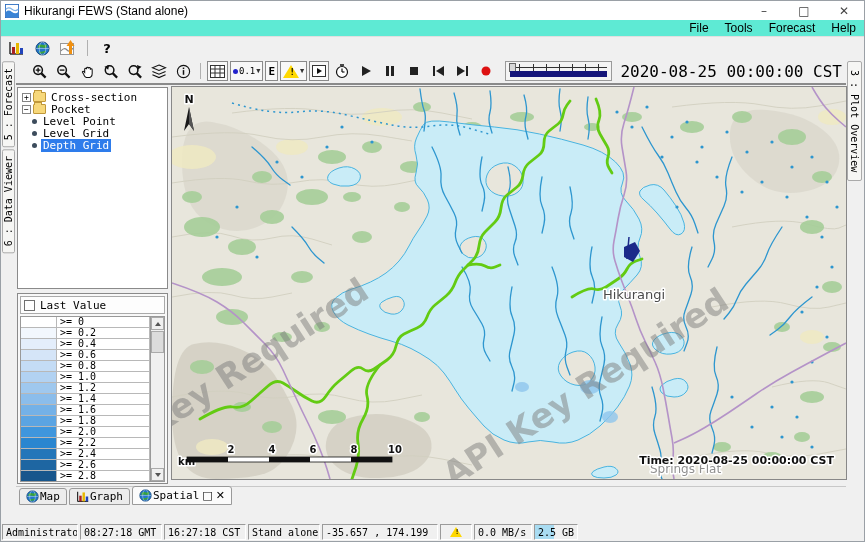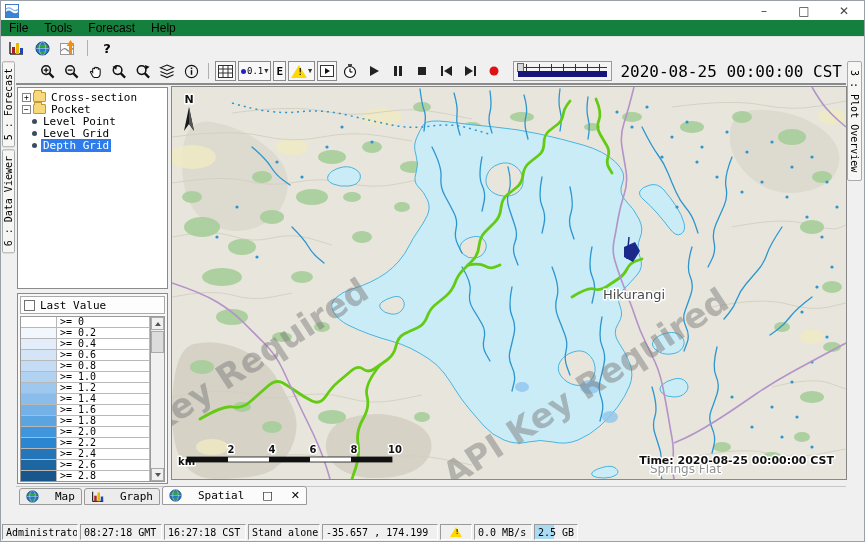--- a/index.html
+++ b/index.html
@@ -10,30 +10,30 @@
 
   
   .titlebar { position:absolute; top:0; left:0; right:0; height:19px; background:#ffffff;
     display:flex; align-items:center; padding-left:4px; font-family:"Liberation Sans",sans-serif; font-size:12px; }
   .app-icon { width:14px; height:14px; margin-right:5px; flex:0 0 auto; }
   .win-controls { margin-left:auto; display:flex; height:100%; }
   .win-btn { width:40px; height:100%; display:flex; align-items:center; justify-content:center;
     color:#444; font-size:12px; font-family:"DejaVu Sans",sans-serif; }
 
   
-  .menubar { position:absolute; top:19px; left:0; right:0; height:17px; background:#15803d;
+  .menubar { position:absolute; top:19px; left:0; right:0; height:17px; background:#5eead4;
     display:flex; align-items:center; font-family:"Liberation Sans",sans-serif; font-size:12px;
-    border-bottom:1px solid #e0e0e0; }
+    border-bottom:1px solid #e0e0e0;justify-content:flex-end; }
   .menu-item { padding:1px 8px; }
 
   
   .toolbar1 { position:absolute; top:36px; left:0; right:0; height:22px; background:#f0f0f0;
     display:flex; align-items:center; gap:4px; padding-left:4px; }
   .toolbar2 { position:absolute; top:58px; left:15px; right:18px; height:26px; background:#f0f0f0;
-    display:flex; align-items:center; gap:2px; padding-left:20px; border-bottom:2px solid #8a8a8a; }
+    display:flex; align-items:center; gap:2px; padding-left:12px; border-bottom:2px solid #8a8a8a; }
   .tbtn { width:22px; height:20px; display:flex; align-items:center; justify-content:center; }
   .tsep { width:1px; height:16px; background:#b0b0b0; margin:0 4px; }
   .boxbtn { height:20px; border:1px solid #8a8a8a; background:#f8f8f8; display:flex;
     align-items:center; justify-content:center; padding:0 2px; gap:1px; }
   .help-q { font-weight:bold; font-size:13px; font-family:"DejaVu Sans",sans-serif; }
   .caret { font-size:7px; color:#333; }
   .dot-blue { width:5px; height:5px; border-radius:50%; background:#2222cc; }
   .intv { font-size:9px; }
   .warn-tri { width:0; height:0; border-left:8px solid transparent; border-right:8px solid transparent;
     border-bottom:13px solid #ffd800; position:relative; }
@@ -96,21 +96,21 @@
   .map-panel { position:absolute; top:84px; left:169px; right:18px; bottom:55px; background:#f0f0f0; }
   .map-frame { position:absolute; top:1px; left:1px; width:676px; height:394px; border:1px solid #888;
     background:#e8e6dc; }
   svg text { font-family:"DejaVu Sans",sans-serif; }
   .halo { paint-order:stroke; stroke:#ffffff; stroke-width:3px; stroke-linejoin:round; }
 
   
   .tabbar { position:absolute; left:15px; right:18px; bottom:36px; height:19px; background:#f0f0f0;
     display:flex; align-items:flex-end; gap:2px; padding-left:3px; border-top:1px solid #c8c8c8; }
   .btab { height:17px; border:1px solid #9a9a9a; border-radius:3px 3px 0 0; background:#ececec;
-    display:flex; align-items:center; padding:0 6px; gap:16px; font-size:11px; }
+    display:flex; align-items:center; padding:0 6px; gap:1px; font-size:11px; }
   .btab.active { background:#fbfbfb; height:19px; }
   .btab .wctl { font-family:"DejaVu Sans",sans-serif; font-weight:bold; font-size:11px; margin-left:2px; }
   .logsrow { position:absolute; left:15px; right:18px; bottom:18px; height:18px; background:#f0f0f0;
     display:flex; align-items:center; padding-left:4px; }
   .logs-btn { border:1px solid #8a8a8a; background:#f6f6f6; border-radius:2px; padding:0 6px;
     height:15px; font-size:11px; display:flex; align-items:center; }
 
   
   .statusbar { position:absolute; left:0; right:0; bottom:0; height:18px; background:#f0f0f0;
     display:flex; align-items:stretch; gap:2px; padding:1px 1px; font-size:10px; }
@@ -149,20 +149,21 @@
 </svg>
 
 <div class="window">
 
   <div class="titlebar">
     <svg class="app-icon" viewBox="0 0 16 16">
       <rect x="0.5" y="0.5" width="15" height="15" fill="#fff" stroke="#2a6cc0"></rect>
       <path d="M1,9 q3,-3 7,0 q4,3 7,0 L15,15 L1,15 z" fill="#3a84d6"></path>
       <path d="M1,6 q3,-3 7,0 q4,3 7,0" fill="none" stroke="#7fb2e8" stroke-width="1.4"></path>
     </svg>
+    <span>Hikurangi FEWS  (Stand alone)</span>
     <div class="win-controls">
       <div class="win-btn">–</div>
       <div class="win-btn">□</div>
       <div class="win-btn">✕</div>
     </div>
   </div>
 
   <div class="menubar">
       <span class="menu-item">File</span>
       <span class="menu-item">Tools</span>

